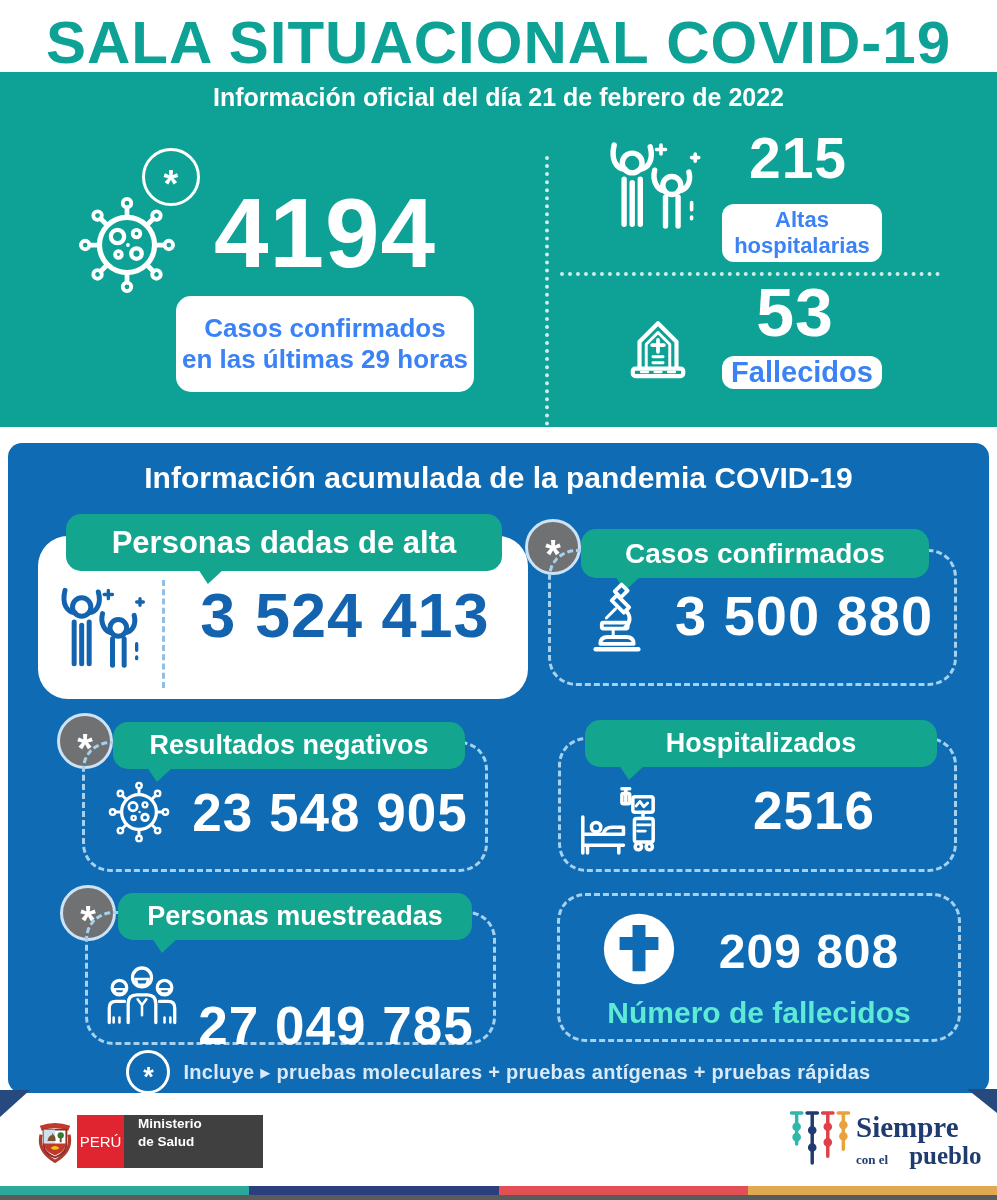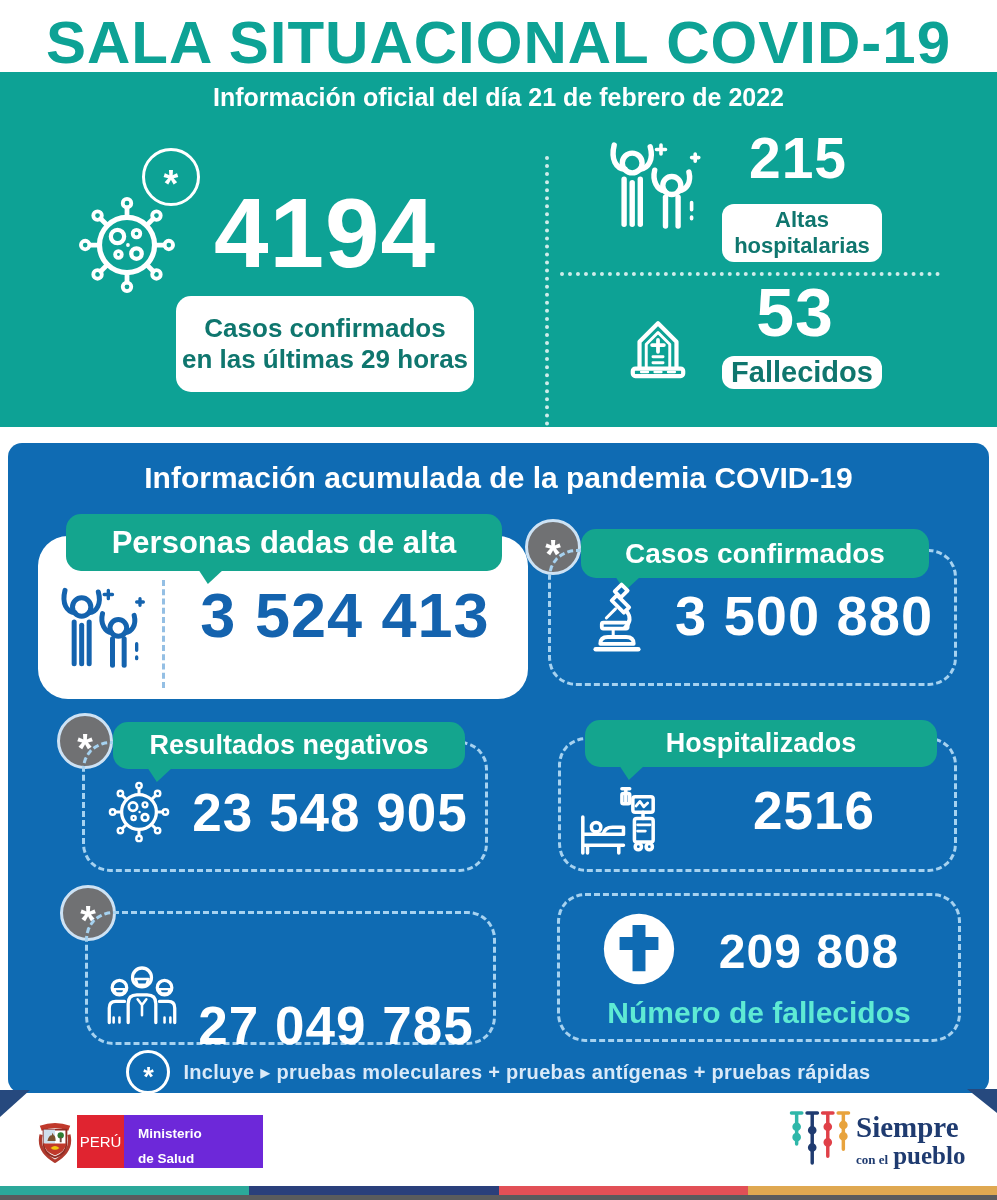--- a/index.html
+++ b/index.html
@@ -15,21 +15,21 @@
   .teal-sec{left:0;top:72px;width:997px;height:355px;background:#0DA295;}
   .teal-header{left:0;top:11px;width:100%;text-align:center;color:#fff;
                font-size:25px;font-weight:700;}
   .ring{border:3px solid #fff;border-radius:50%;color:#fff;display:flex;
         align-items:center;justify-content:center;font-weight:700;}
   .ring-big{left:142px;top:76px;width:52px;height:52px;font-size:38px;}
   .ast-glyph{display:block;transform:translateY(18%);line-height:1;}
   .virus-big{left:70px;top:116px;width:114px;height:114px;color:#fff;}
   .num-4194{left:180px;top:112px;width:290px;font-size:98px;}
   .num{color:#fff;font-weight:700;text-align:center;line-height:1;letter-spacing:1px;}
-  .wbox{background:#fff;border-radius:15px;color:#0f766e;font-weight:700;text-align:center;
+  .wbox{background:#fff;border-radius:15px;color:#3b82f6;font-weight:700;text-align:center;
         display:flex;flex-direction:column;justify-content:center;line-height:1.2;}
   .box-confirmed{left:176px;top:224px;width:298px;height:96px;font-size:26px;}
   .vdot{left:545px;top:84px;height:302px;border-left:4px dotted rgba(255,255,255,.8);}
   .hdot{left:560px;top:200px;width:380px;border-top:4px dotted rgba(255,255,255,.8);}
   .cel-big{left:598px;top:64px;width:108px;height:108px;color:#fff;}
   .num-215{left:718px;top:58px;width:160px;font-size:57px;}
   .box-altas{left:722px;top:132px;width:160px;height:58px;font-size:22px;border-radius:12px;}
   .tomb-icon{left:616px;top:226px;width:84px;height:84px;color:#fff;}
   .num-53{left:730px;top:206px;width:130px;font-size:68px;}
   .box-fall{left:722px;top:284px;width:160px;height:33px;font-size:29px;border-radius:12px;}
@@ -86,27 +86,27 @@
   .fn-text{color:#D9E9F8;font-size:20px;font-weight:700;letter-spacing:.3px;}
 
   
   .wedge-l{left:0;top:1090px;width:30px;height:27px;background:#26497E;
            clip-path:polygon(0 0,100% 0,0 100%);}
   .wedge-r{left:967px;top:1089px;width:30px;height:24px;background:#26497E;
            clip-path:polygon(0 0,100% 0,100% 100%);}
   .arms{left:36px;top:1112px;width:38px;height:58px;}
   .box-peru{left:77px;top:1115px;width:47px;height:53px;background:#E02430;color:#fff;
             display:flex;align-items:center;justify-content:center;font-size:15px;font-weight:400;}
-  .box-minsa{left:124px;top:1115px;width:139px;height:53px;background:#6d28d9;color:#fff;
-             display:flex;flex-direction:column;justify-content:flex-end;padding-left:14px;
-             box-sizing:border-box;font-size:13.5px;font-weight:700;line-height:1.3;gap:8px;}
+  .box-minsa{left:124px;top:1115px;width:139px;height:53px;background:#404040;color:#fff;
+             display:flex;flex-direction:column;justify-content:flex-start;padding-left:14px;
+             box-sizing:border-box;font-size:13.5px;font-weight:700;line-height:1.3;}
   .quipu{left:788px;top:1104px;width:64px;height:68px;}
   .slogan{left:856px;top:1112px;color:#1F3B70;font-family:"Liberation Serif","DejaVu Serif",serif;}
   .slogan-l1{font-size:29px;font-weight:700;line-height:1.05;}
-  .slogan-l2{display:flex;align-items:baseline;gap:5px;}
+  .slogan-l2{display:flex;align-items:baseline;gap:21px;}
   .slogan-prefix{font-size:13px;font-weight:700;}
   .slogan-word{font-size:25px;font-weight:700;}
   .strip{left:0;top:1186px;width:997px;height:9px;display:flex;}
   .strip span{flex:1 1 25%;}
   .strip-dark{left:0;top:1195px;width:997px;height:5px;background:#5A5B5D;}
 </style>
 </head>
 <body>
 
 <svg width="0" height="0" style="position:absolute" aria-hidden="true">
@@ -295,20 +295,21 @@
       <svg class="icon-bed">
           <use href="#sym-bed"></use>
         </svg>
       <div class="num-card num-hosp">2516</div>
     </div>
 
     <div class="ast-badge ast-sampled">
       <span class="ast-glyph">*</span>
     </div>
     <div class="card dashed card-sampled">
+      <div class="bubble bubble-sampled">Personas muestreadas</div>
       <svg class="icon-group">
           <use href="#sym-group"></use>
         </svg>
       <div class="num-card num-sampled">27 049 785</div>
     </div>
 
     <div class="card dashed card-deaths">
       <svg class="icon-cross" viewBox="0 0 80 80">
         <circle cx="40" cy="40" r="38" fill="#fff"></circle>
         <path d="M33,14 h14 v13 h14 v14 h-14 v23 h-14 v-23 h-14 v-14 h14 z" fill="#0F6BB3"></path>

